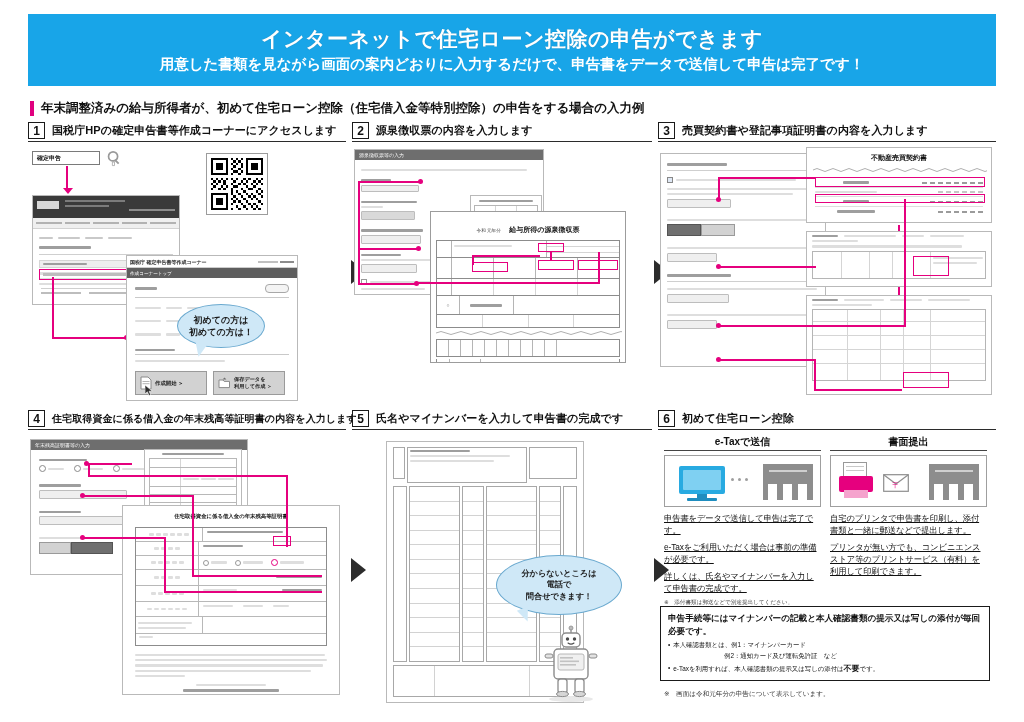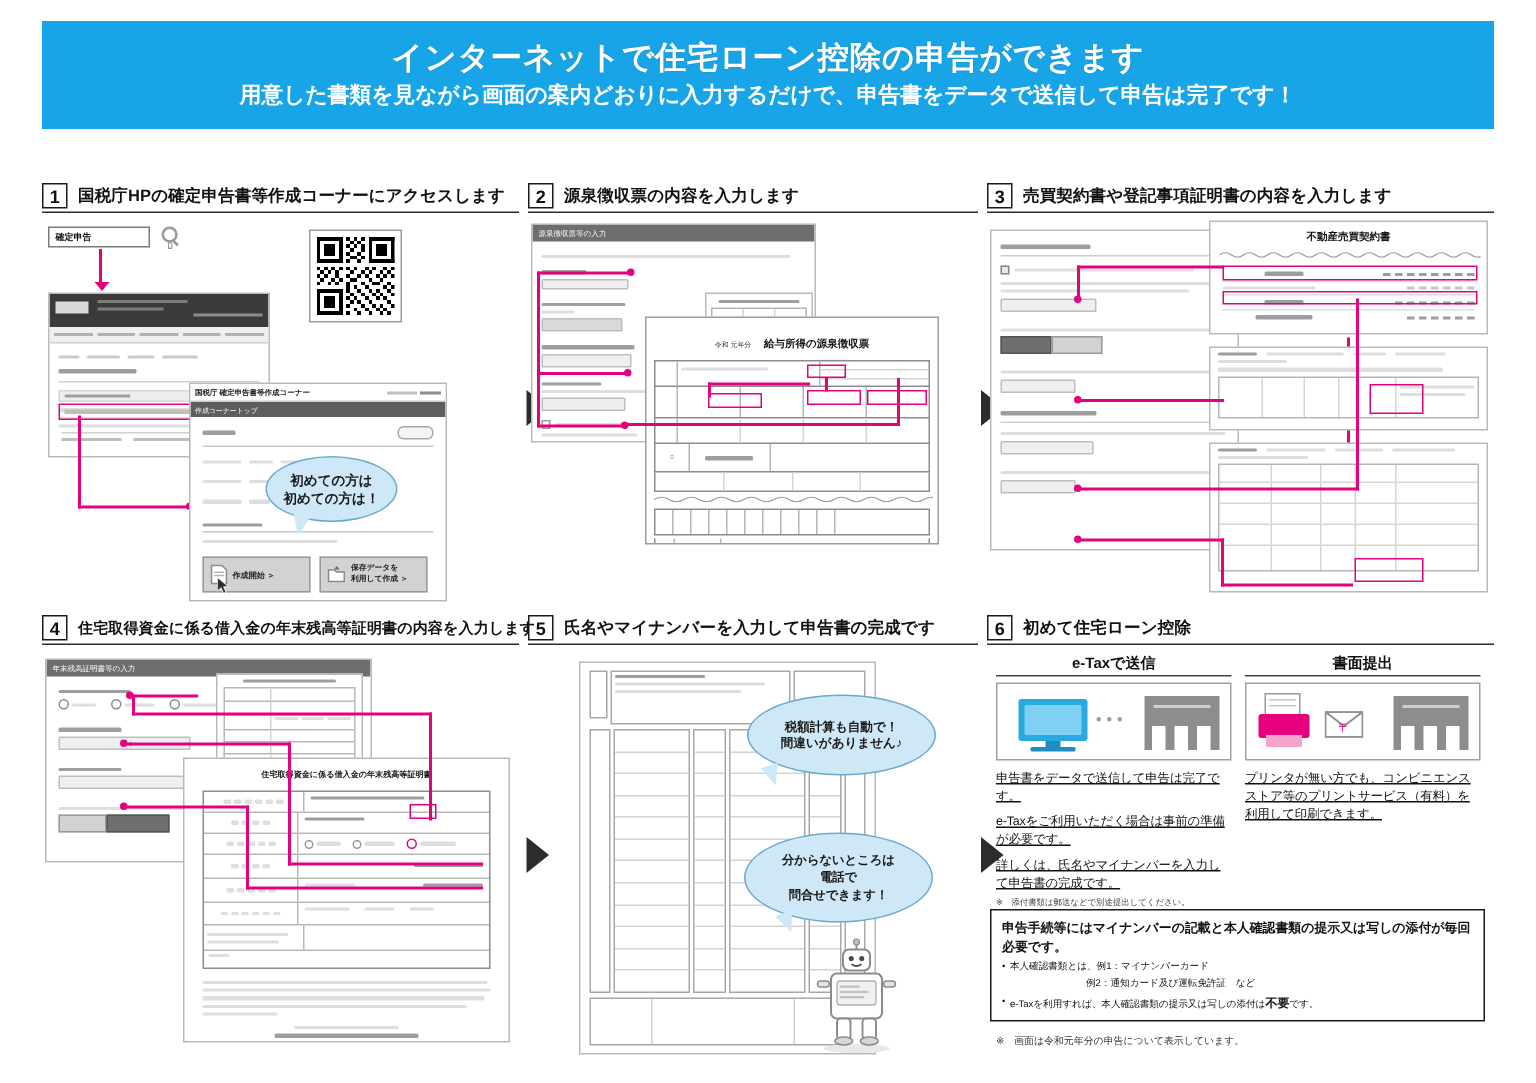--- a/index.html
+++ b/index.html
@@ -137,20 +137,24 @@
 </head>
 <body>
 
 <div class="page">
 
   <div class="banner">
     <div class="banner-title">インターネットで住宅ローン控除の申告ができます</div>
     <div class="banner-sub">用意した書類を見ながら画面の案内どおりに入力するだけで、申告書をデータで送信して申告は完了です！</div>
   </div>
 
+  <div class="subheading">
+    <div class="bar"></div>
+    <div class="txt">年末調整済みの給与所得者が、初めて住宅ローン控除（住宅借入金等特別控除）の申告をする場合の入力例</div>
+  </div>
 
   <div class="grid">
 
     <div class="cell cell-1">
       <div class="step-head">
         <div class="step-num">1</div>
         <div class="step-title">国税庁HPの確定申告書等作成コーナーにアクセスします</div>
       </div>
       <div class="step-body">
 
@@ -1016,25 +1020,20 @@
             </div>
 
             <div style="height:30px;border:1px solid #a8a8a8;margin-top:3px;display:flex;">
               <div style="width:40px;border-right:1px solid #d2d2d2;"></div>
               <div style="flex:1;border-right:1px solid #d2d2d2;"></div>
               <div style="width:46px;"></div>
             </div>
           </div>
         </div>
 
-        <div class="bubble" style="left:146px;top:28px;width:124px;height:52px;font-size:8.4px;">
-          <div>税額計算も自動で！</div>
-          <div>間違いがありません♪</div>
-          <div class="tail" style="left:10px;top:46px;transform:rotate(-18deg);"></div>
-        </div>
 
         <div class="bubble" style="left:144px;top:120px;width:124px;height:58px;font-size:8.2px;">
           <div>分からないところは</div>
           <div>電話で</div>
           <div>問合せできます！</div>
           <div class="tail" style="left:22px;top:52px;transform:rotate(-22deg);"></div>
         </div>
 
         <svg class="robot" style="left:182px;top:188px;" width="74" height="80" viewBox="0 0 74 80">
           <ellipse cx="37" cy="76" rx="22" ry="3" fill="#e8e8e8"></ellipse>
@@ -1114,20 +1113,21 @@
             </svg>
 
             <div class="bldg" style="left:98px;top:8px;width:50px;height:36px;">
               <div class="bldg-win" style="left:5px;top:20px;width:9px;height:16px;"></div>
               <div class="bldg-win" style="left:20px;top:20px;width:9px;height:16px;"></div>
               <div class="bldg-win" style="left:35px;top:20px;width:9px;height:16px;"></div>
               <div style="position:absolute;left:6px;top:6px;width:38px;height:2px;background:#cfcfcf;"></div>
             </div>
           </div>
           <div class="s6-text">
+            <p>自宅のプリンタで申告書を印刷し、添付書類と一緒に郵送などで提出します。</p>
             <p>プリンタが無い方でも、コンビニエンスストア等のプリントサービス（有料）を利用して印刷できます。</p>
           </div>
         </div>
 
         <div class="notice">
           <div class="notice-main">
             <span>申告手続等には</span><span class="b">マイナンバーの記載</span><span>と</span><span class="b">本人確認書類の提示</span><span>又は</span><span class="b">写しの添付</span><span>が毎回必要です。</span>
           </div>
           <div class="notice-li">
             <span class="bu">•</span>

